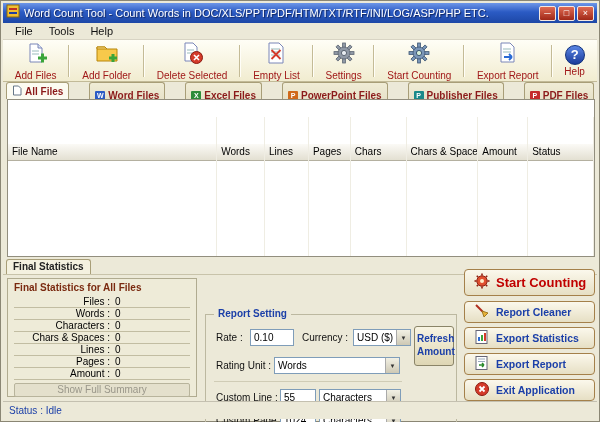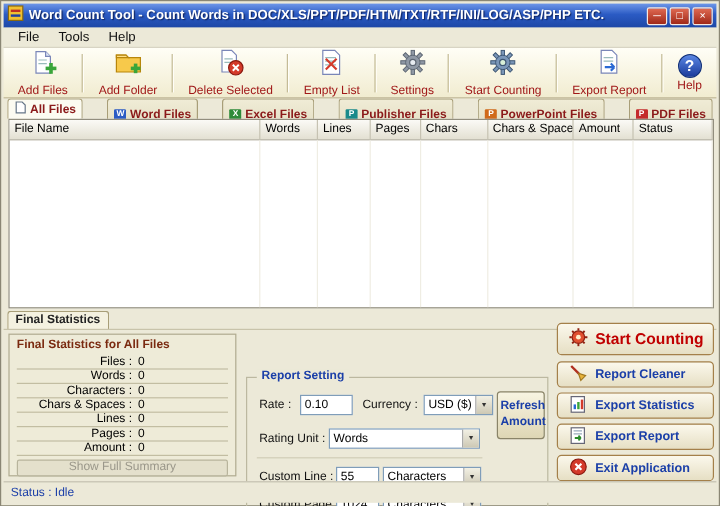--- a/index.html
+++ b/index.html
@@ -4,21 +4,21 @@
 <style>
   * { box-sizing: border-box; margin: 0; padding: 0; }
   html,body { width:600px; height:422px; }
   body { font-family:"Liberation Sans", sans-serif; background:#ece9d8; position:relative; overflow:hidden; }
   .window { position:absolute; inset:0; background:#ece9d8; border:1px solid #8a8674; }
 
   
   .titlebar { position:absolute; left:2px; top:2px; right:2px; height:20px;
     background:linear-gradient(180deg,#6e96e8 0%,#2b5bc4 45%,#1d47a6 100%);
     display:flex; align-items:center; padding:0 3px; gap:4px; }
-  .title { color:#fff; font-weight:bold; font-size:11px; flex:1; white-space:nowrap; overflow:hidden; text-shadow:1px 1px 1px #10245e; }
+  .title { color:#fff; font-weight:normal; font-size:11px; flex:1; white-space:nowrap; overflow:hidden; text-shadow:1px 1px 1px #10245e; }
   .winbtns { display:flex; gap:2px; }
   .winbtn { width:17px; height:15px; background:linear-gradient(180deg,#e06a52,#a02818); border:1px solid #f5e8e0;
     border-radius:2px; color:#fff; font-size:9px; line-height:13px; text-align:center; cursor:default; }
 
   
   .menubar { position:absolute; left:2px; top:22px; right:2px; height:17px; display:flex; align-items:center;
     padding-left:4px; background:#ece9d8; border-bottom:1px solid #d8d4c4; }
   .menu-item { font-size:11px; padding:1px 8px; color:#111; }
 
   
@@ -35,21 +35,21 @@
   .filetabs { position:absolute; left:5px; top:81px; right:2px; height:17px; display:flex; gap:20px; align-items:flex-start; }
   .ftab { display:flex; align-items:center; gap:3px; padding:0 5px; font-size:10px; font-weight:bold; color:#8b1a1a;
     background:linear-gradient(#f0ecd6,#e2ddc2); border:1px solid #a89e78; border-bottom:none; border-radius:3px 3px 0 0; height:26px; white-space:nowrap; }
   .ftab.active { background:#fcfbf1; height:17px; }
   .ticon { width:10px; height:10px; font-size:7px; font-weight:bold; color:#fff; text-align:center; line-height:10px; border-radius:1px; display:inline-block; }
   .ti-word{background:#2b5bc4;} .ti-excel{background:#2e8b3a;} .ti-ppt{background:#d06a1a;}
   .ti-pub{background:#1a8a8a;} .ti-pdf{background:#c42b2b;} .ti-other{background:#8a8a8a;}
 
   
   .tablewrap { position:absolute; left:6px; top:98px; width:588px; height:158px; border:1px solid #928e7e; background:#fff; }
-  .thead { display:flex; height:17px; background:linear-gradient(#fbfaf6,#e3e0d2); border-bottom:1px solid #b4b0a0; }
+  .thead { display:flex; height:17px; background:linear-gradient(#fbfaf6,#e3e0d2); border-bottom:1px solid #b4b0a0;margin-top:44px; }
   .th { font-size:10px; padding:2px 4px; border-right:1px solid #c6c2b2; white-space:nowrap; overflow:hidden; }
   .tbody { position:absolute; top:17px; bottom:0; left:0; right:0; display:flex; }
   .tcol { border-right:1px solid #efede3; height:100%; }
 
   
   .bottabs { position:absolute; left:5px; top:258px; display:flex; gap:17px; align-items:flex-start; height:16px; }
   .btab { padding:1px 6px; font-size:10px; color:#222; background:linear-gradient(#f0ecd6,#e2ddc2);
     border:1px solid #a89e78; border-bottom:none; border-radius:3px 3px 0 0; height:14px; white-space:nowrap; }
   .btab.active { background:#f4f1e0; font-weight:bold; height:16px; }
   .panel-line { position:absolute; left:2px; right:2px; top:273px; border-top:1px solid #c8c3aa; }
@@ -224,26 +224,26 @@
     </div>
     <div class="ftab">
       <span class="ticon ti-word">W</span>
       <span>Word Files</span>
     </div>
     <div class="ftab">
       <span class="ticon ti-excel">X</span>
       <span>Excel Files</span>
     </div>
     <div class="ftab">
+      <span class="ticon ti-ppt">P</span>
+      <span>PowerPoint Files</span>
+    </div>
+    <div class="ftab">
       <span class="ticon ti-pub">P</span>
       <span>Publisher Files</span>
-    </div>
-    <div class="ftab">
-      <span class="ticon ti-ppt">P</span>
-      <span>PowerPoint Files</span>
     </div>
     <div class="ftab">
       <span class="ticon ti-pdf">P</span>
       <span>PDF Files</span>
     </div>
     <div class="ftab">
       <span class="ticon ti-other">?</span>
       <span>Other Files</span>
     </div>
   </div>

